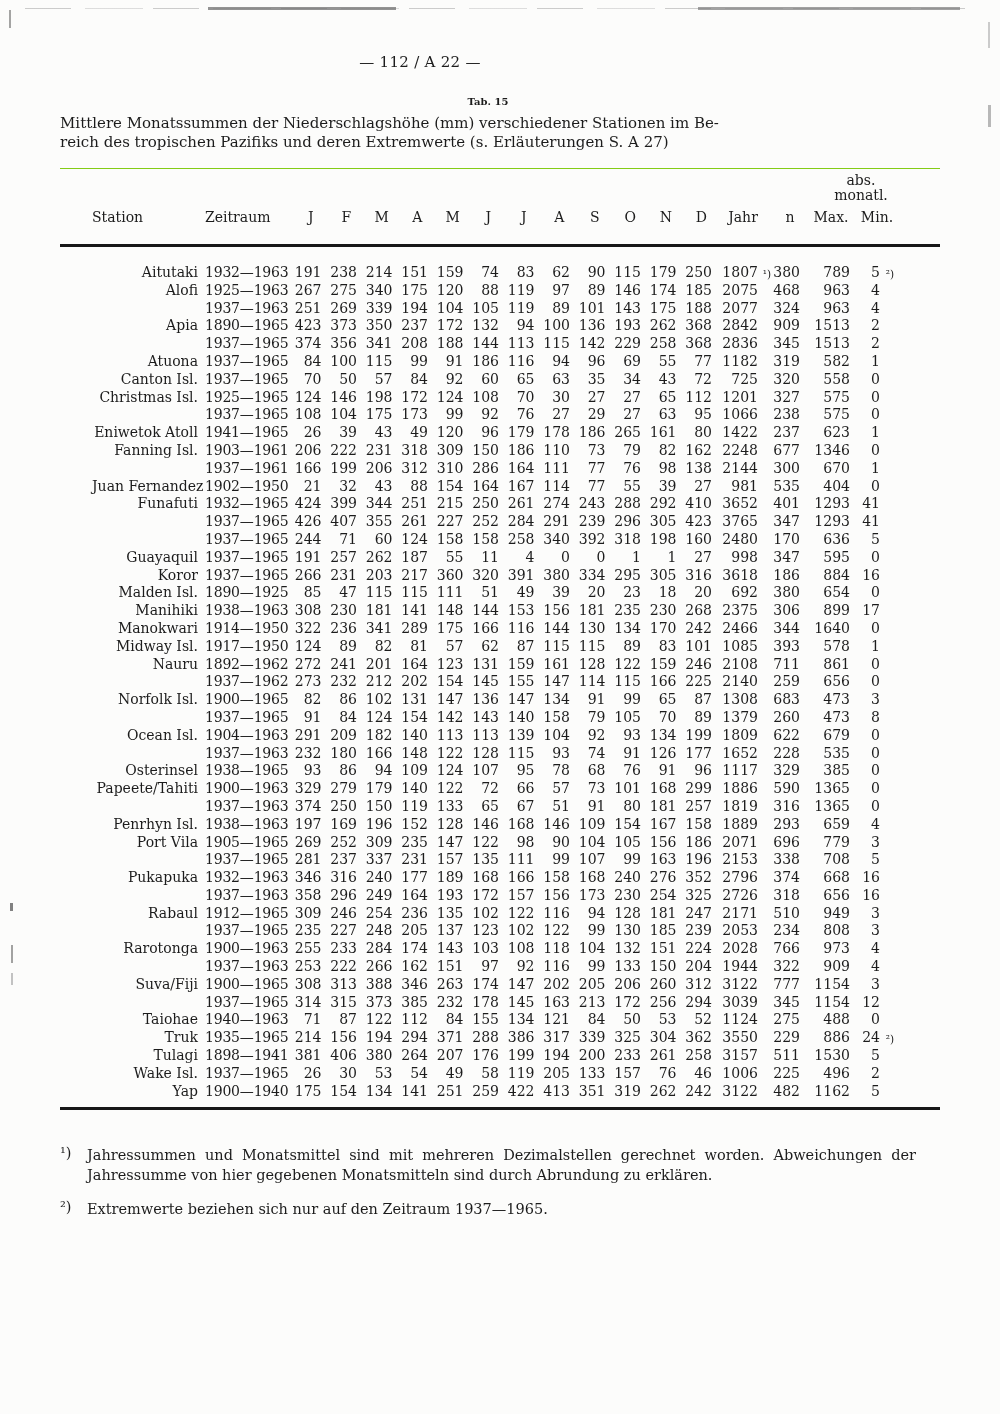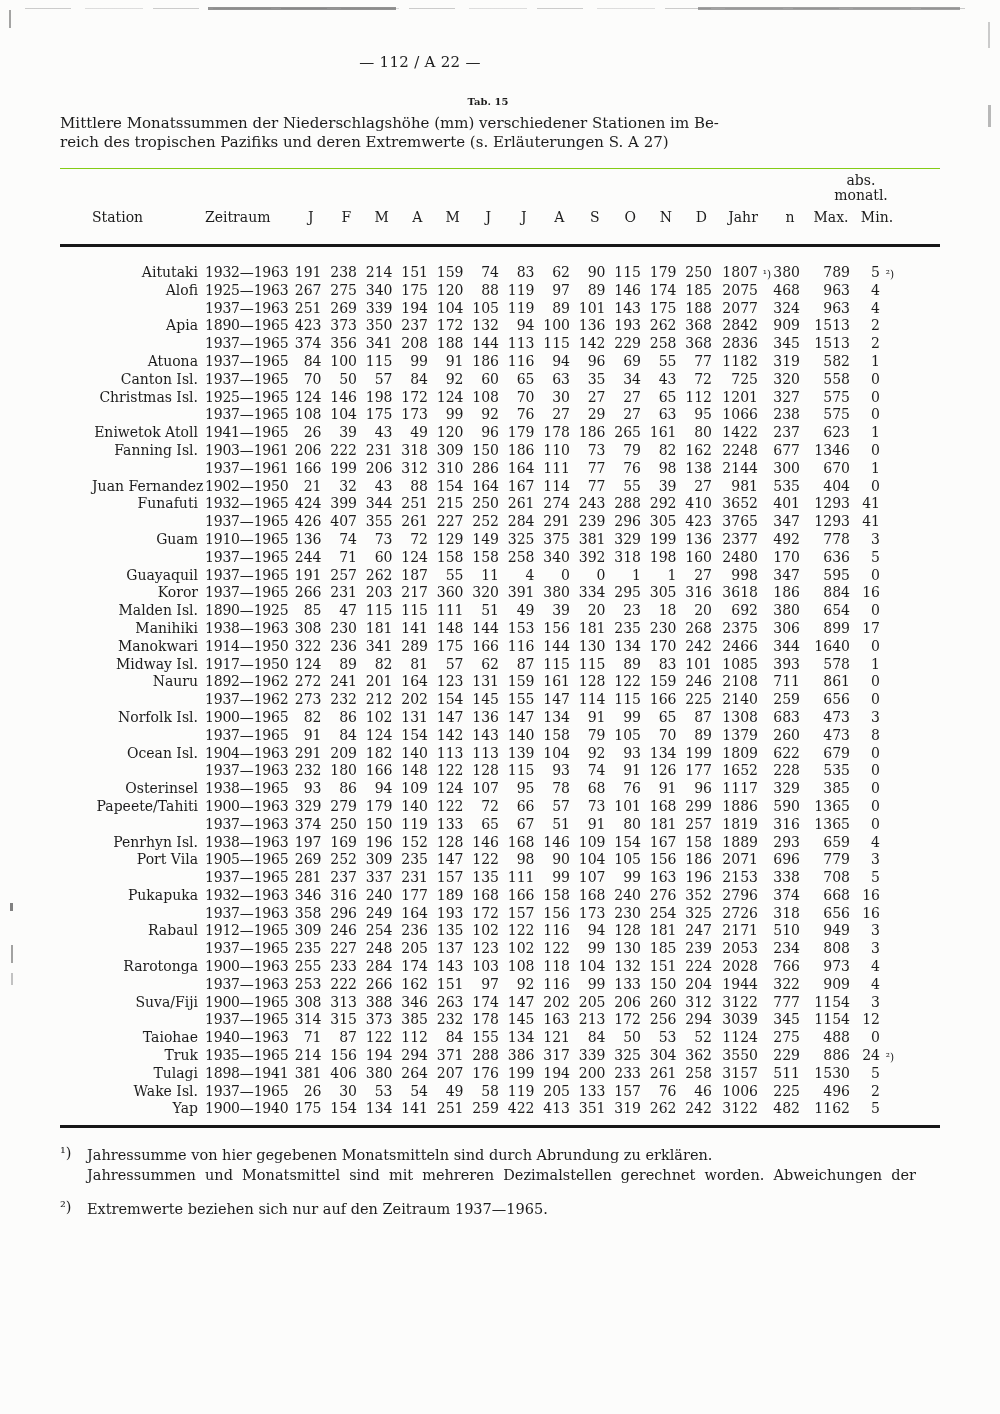--- a/index.html
+++ b/index.html
@@ -451,41 +451,20 @@
           <td class="c-val">296</td>
           <td class="c-val">305</td>
           <td class="c-val">423</td>
           <td class="c-jahr">3765</td>
           <td class="c-n">347</td>
           <td class="c-max">1293</td>
           <td class="c-min">41</td>
           <td class="c-sp"></td>
         </tr>
         <tr>
-          <td class="c-station">Guam</td>
-          <td class="c-zeit">1910—1965</td>
-          <td class="c-val">136</td>
-          <td class="c-val">74</td>
-          <td class="c-val">73</td>
-          <td class="c-val">72</td>
-          <td class="c-val">129</td>
-          <td class="c-val">149</td>
-          <td class="c-val">325</td>
-          <td class="c-val">375</td>
-          <td class="c-val">381</td>
-          <td class="c-val">329</td>
-          <td class="c-val">199</td>
-          <td class="c-val">136</td>
-          <td class="c-jahr">2377</td>
-          <td class="c-n">492</td>
-          <td class="c-max">778</td>
-          <td class="c-min">3</td>
-          <td class="c-sp"></td>
-        </tr>
-        <tr>
           <td class="c-station"></td>
           <td class="c-zeit">1937—1965</td>
           <td class="c-val">244</td>
           <td class="c-val">71</td>
           <td class="c-val">60</td>
           <td class="c-val">124</td>
           <td class="c-val">158</td>
           <td class="c-val">158</td>
           <td class="c-val">258</td>
           <td class="c-val">340</td>
@@ -1151,22 +1130,22 @@
           <td class="c-sp"></td>
         </tr>
       </tbody>
   </table>
 </div>
 
 <div class="footnotes">
     <div class="fn">
       <span class="fn-marker">¹)</span>
       <div class="fn-text">
+        <div class="fn-line just">Jahressummen und Monatsmittel sind mit mehreren Dezimalstellen gerechnet worden. Abweichungen der</div>
         <div class="fn-line">Jahressumme von hier gegebenen Monatsmitteln sind durch Abrundung zu erklären.</div>
-        <div class="fn-line just">Jahressummen und Monatsmittel sind mit mehreren Dezimalstellen gerechnet worden. Abweichungen der</div>
       </div>
     </div>
     <div class="fn">
       <span class="fn-marker">²)</span>
       <div class="fn-text">
         <div class="fn-line">Extremwerte beziehen sich nur auf den Zeitraum 1937—1965.</div>
       </div>
     </div>
   </div>
 

